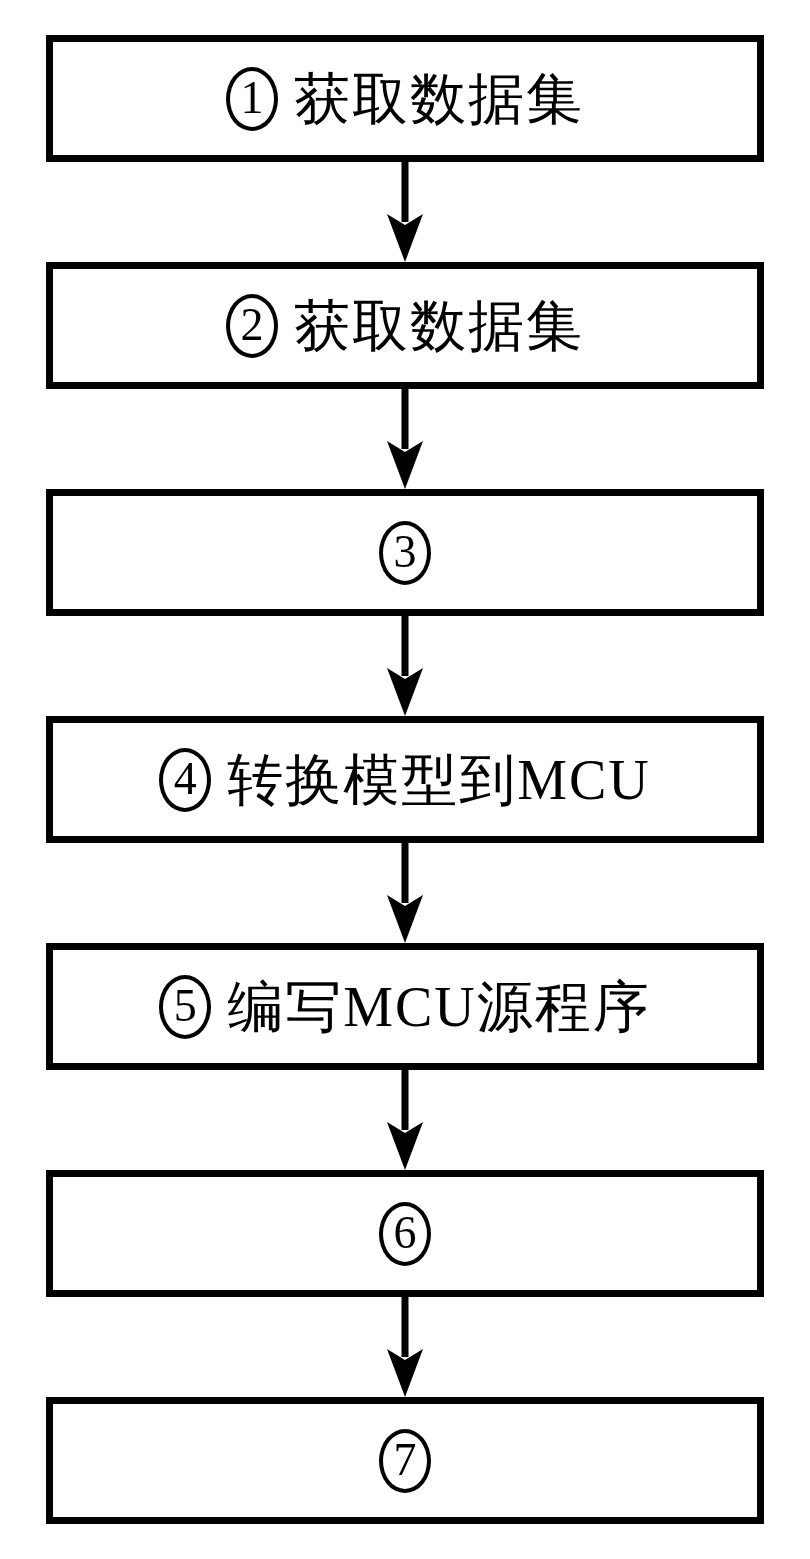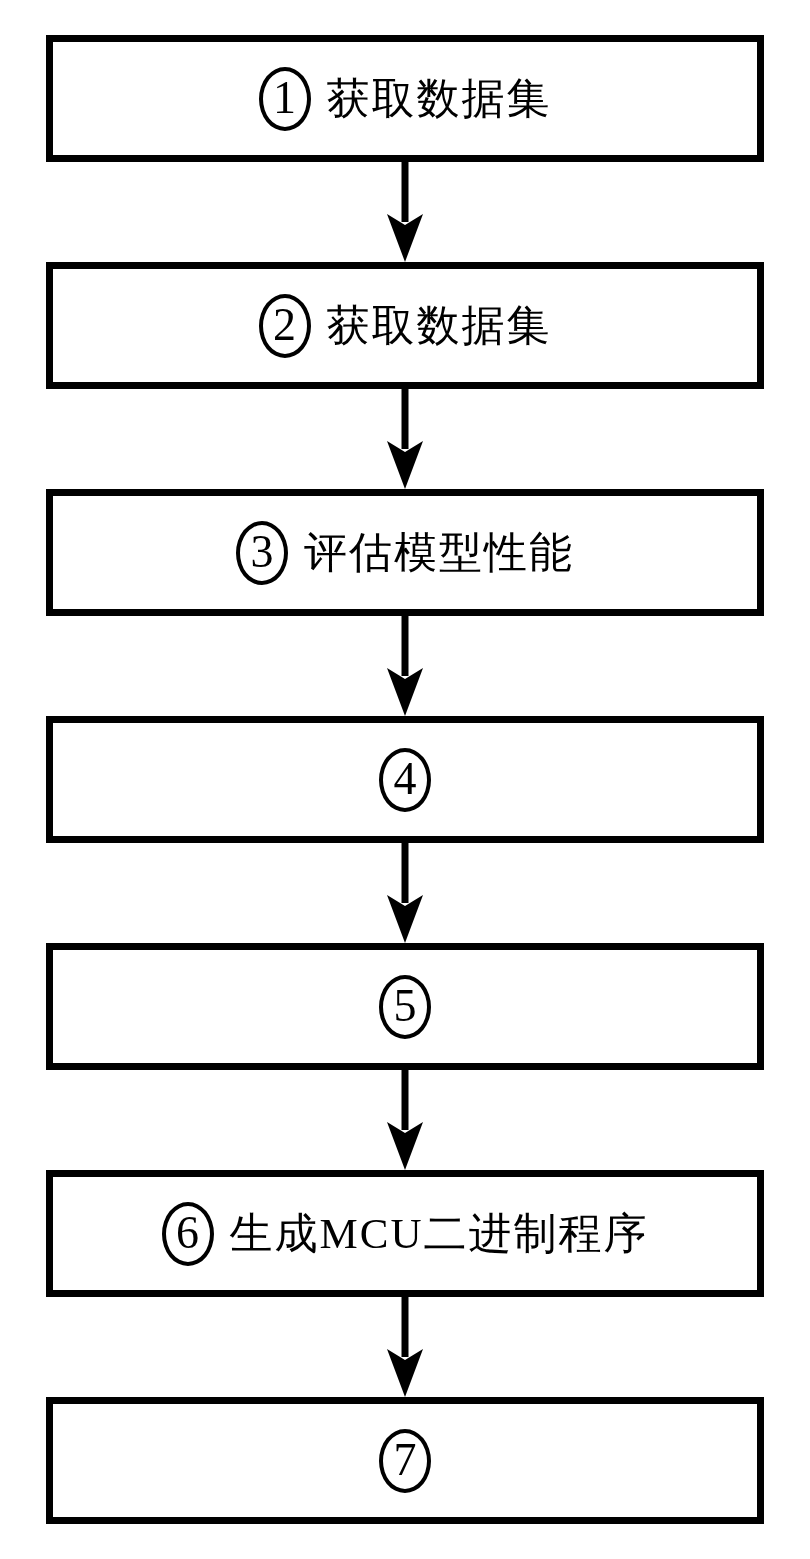--- a/index.html
+++ b/index.html
@@ -42,21 +42,21 @@
     height: 64px;
     border: 4px solid #000000;
     border-radius: 50%;
     font-size: 46px;
     font-weight: normal;
     color: #000000;
     padding-bottom: 2px;
     flex: 0 0 auto;
   }
   .step-label {
-    font-size: 43px;
+    font-size: 56px;
     color: #000000;
     letter-spacing: 2px;
     white-space: nowrap;
     line-height: 1;
   }
   .flow-arrow {
     display: block;
     flex: 0 0 auto;
   }
 </style>
@@ -81,49 +81,49 @@
       <span class="step-label">获取数据集</span>
     </div>
 
     <svg class="flow-arrow" width="44" height="100" viewBox="0 0 44 100">
       <line x1="22" y1="0" x2="22" y2="60" stroke="#000000" stroke-width="7"></line>
       <polygon points="22,100 4,52 22,63 40,52" fill="#000000"></polygon>
     </svg>
 
     <div class="step-box">
       <span class="circle-num">3</span>
-      <span class="step-label">评估模型性能</span>
     </div>
 
     <svg class="flow-arrow" width="44" height="100" viewBox="0 0 44 100">
       <line x1="22" y1="0" x2="22" y2="60" stroke="#000000" stroke-width="7"></line>
       <polygon points="22,100 4,52 22,63 40,52" fill="#000000"></polygon>
     </svg>
 
     <div class="step-box">
       <span class="circle-num">4</span>
+      <span class="step-label">转换模型到MCU</span>
     </div>
 
     <svg class="flow-arrow" width="44" height="100" viewBox="0 0 44 100">
       <line x1="22" y1="0" x2="22" y2="60" stroke="#000000" stroke-width="7"></line>
       <polygon points="22,100 4,52 22,63 40,52" fill="#000000"></polygon>
     </svg>
 
     <div class="step-box">
       <span class="circle-num">5</span>
+      <span class="step-label">编写MCU源程序</span>
     </div>
 
     <svg class="flow-arrow" width="44" height="100" viewBox="0 0 44 100">
       <line x1="22" y1="0" x2="22" y2="60" stroke="#000000" stroke-width="7"></line>
       <polygon points="22,100 4,52 22,63 40,52" fill="#000000"></polygon>
     </svg>
 
     <div class="step-box">
       <span class="circle-num">6</span>
-      <span class="step-label">生成MCU二进制程序</span>
     </div>
 
     <svg class="flow-arrow" width="44" height="100" viewBox="0 0 44 100">
       <line x1="22" y1="0" x2="22" y2="60" stroke="#000000" stroke-width="7"></line>
       <polygon points="22,100 4,52 22,63 40,52" fill="#000000"></polygon>
     </svg>
 
     <div class="step-box">
       <span class="circle-num">7</span>
     </div>

